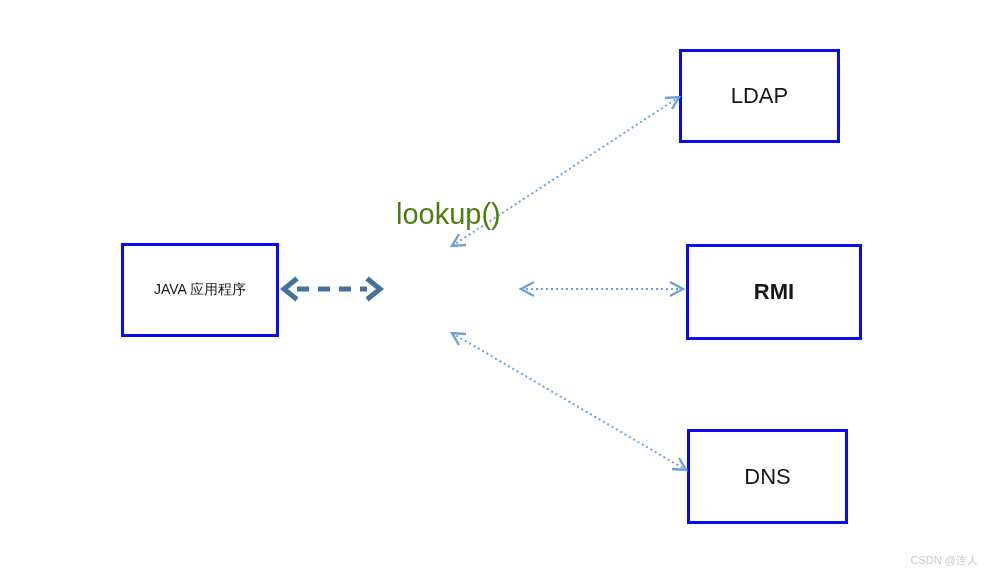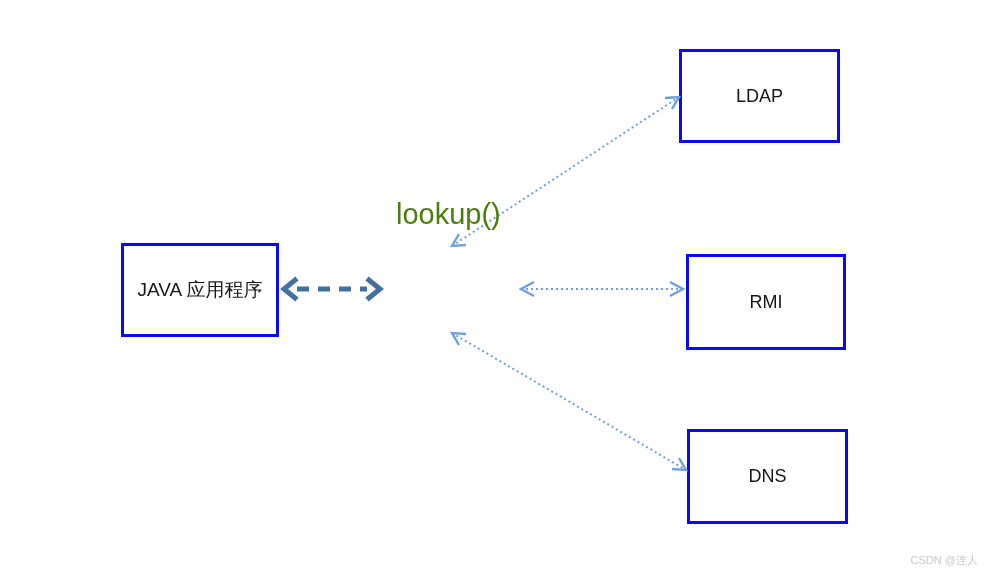--- a/index.html
+++ b/index.html
@@ -13,27 +13,27 @@
   }
   .node {
     position: absolute;
     box-sizing: border-box;
     border: 3px solid #0a0af0;
     background: #ffffff;
     display: flex;
     align-items: center;
     justify-content: center;
     color: #161616;
-    font-size: 18px;
+    font-size: 22px;
     z-index: 1;
   }
-  #node-java { left: 121px; top: 243px; width: 158px; height: 94px; font-size: 19px; }
+  #node-java { left: 121px; top: 243px; width: 158px; height: 94px; font-size: 14px; }
   #node-jdni { left: 382px; top: 248px; width: 137px; height: 85px; }
   #node-ldap { left: 679px; top: 49px;  width: 161px; height: 94px; }
-  #node-rmi  { left: 686px; top: 254px; width: 160px; height: 96px; }
+  #node-rmi  { left: 686px; top: 244px; width: 176px; height: 96px; font-weight: bold; }
   #node-dns  { left: 687px; top: 429px; width: 161px; height: 95px; }
 
   .lookup-label {
     position: absolute;
     left: 396px;
     top: 198px;
     font-size: 29px;
     color: #4d7c0f;
     z-index: 3;
     white-space: nowrap;

